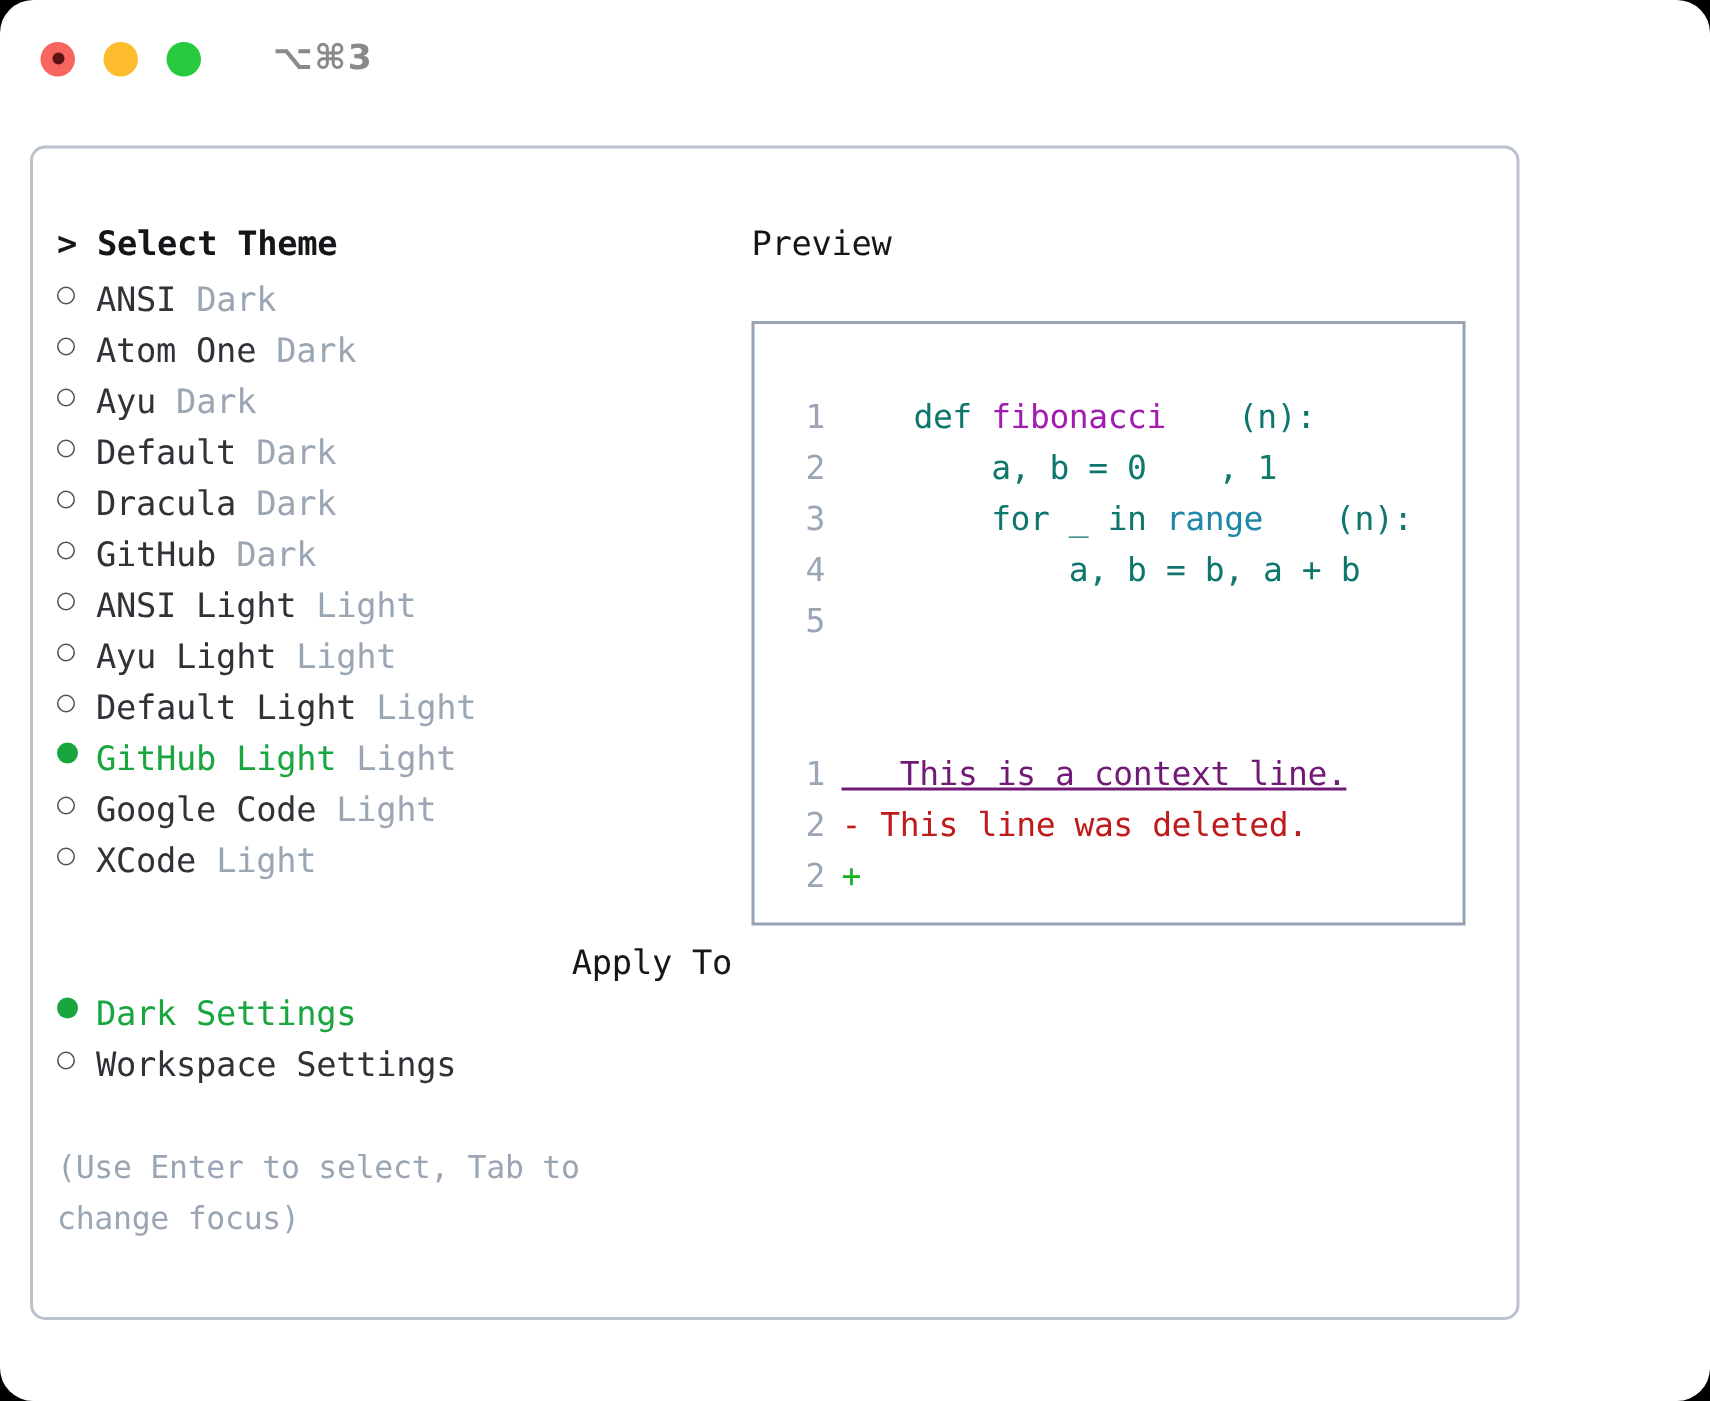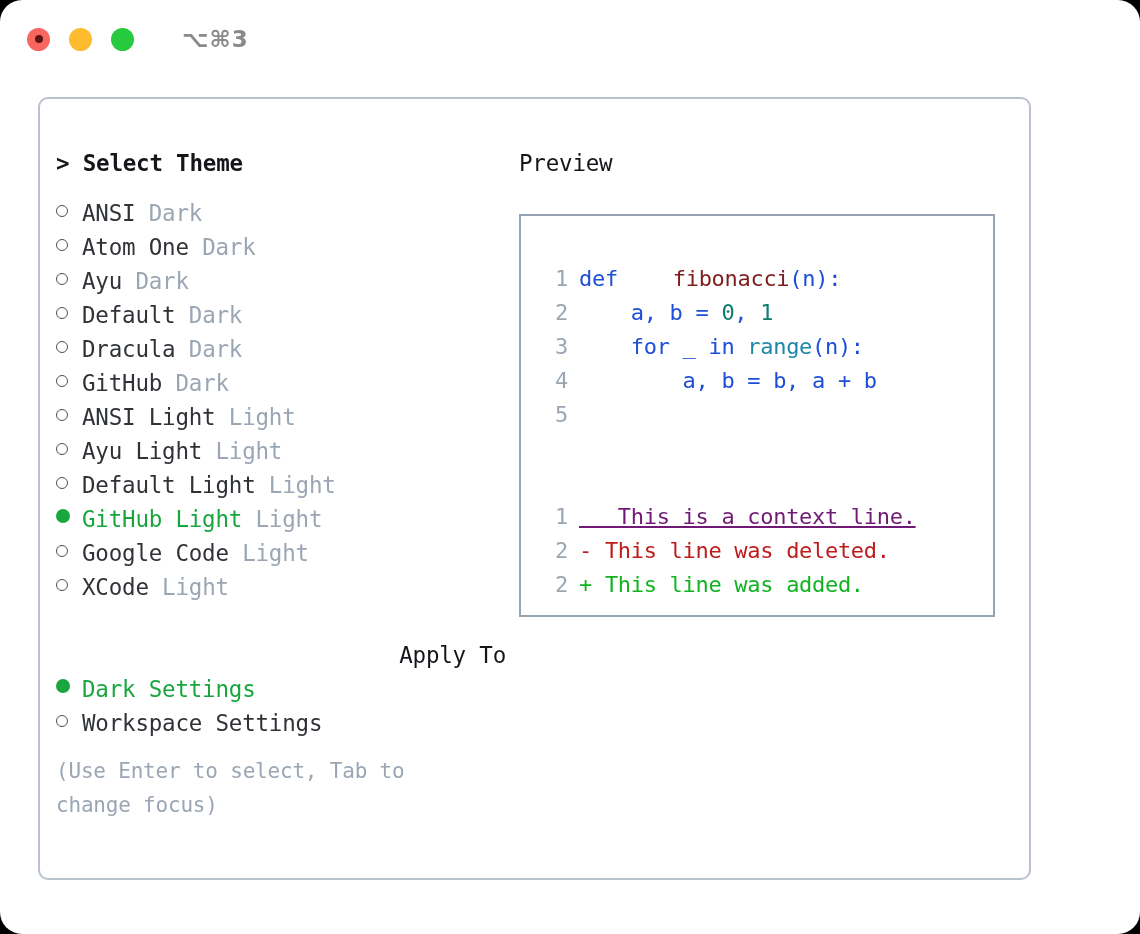--- a/index.html
+++ b/index.html
@@ -63,21 +63,21 @@
     font-size: 23px;
     font-weight: 700;
     color: #8a8a8a;
     letter-spacing: 1px;
     font-family: "DejaVu Sans", "Liberation Sans", sans-serif;
   }
 
   
   .panel {
     position: absolute;
-    left: 38px;
+    left: 20px;
     top: 97px;
     width: 993px;
     height: 783px;
     border: 2px solid #b9c2cd;
     border-radius: 10px;
     background: #ffffff;
   }
 
   .columns {
     position: absolute;
@@ -96,21 +96,21 @@
 
   .section-title {
     font-size: 22.5px;
     font-weight: 700;
     color: #14161a;
     line-height: 34px;
     white-space: pre;
     letter-spacing: -0.2px;
   }
 
-  .theme-list { margin-top: 16px; }
+  .theme-list { margin-top: 3px; }
 
   .row {
     display: flex;
     align-items: baseline;
     height: 34px;
     line-height: 34px;
     font-size: 22.5px;
     white-space: pre;
     letter-spacing: -0.2px;
   }
@@ -152,21 +152,21 @@
     font-size: 22.5px;
     color: #14161a;
     line-height: 34px;
     padding-left: 26px;
     white-space: pre;
     letter-spacing: -0.2px;
     text-align: right;
   }
 
   .hint {
-    margin-top: 14px;
+    margin-top: 34px;
     font-size: 21px;
     line-height: 34px;
     color: #9aa6b4;
     width: 405px;
     letter-spacing: -0.2px;
   }
 
   
   .right-col {
     position: absolute;
@@ -204,24 +204,24 @@
   .gutter {
     width: 28px;
     flex: 0 0 28px;
     color: #9aa6b4;
     text-align: right;
     margin-right: 11px;
   }
 
   .code-text { color: #24292e; }
 
-  .tok-fn   { color: #7f1d1d; margin-left: 42px; }
+  .tok-fn   { color: #a21caf; }
   .tok-call { color: #1f87a8; }
   .tok-num  { color: #0e7c6b; }
-  .tok-plain{ color: #1d4ed8; }
+  .tok-plain{ color: #0f766e; margin-left: 48px; }
 
   .spacer-line { height: 34px; }
 
   .diff-ctx { color: #701a75; text-decoration: underline; }
   .diff-del { color: #bf1b1b; }
   .diff-add { color: #12b321; }
 </style>
 </head>
 <body>
 
@@ -392,21 +392,20 @@
 
           <div class="code-line">
             <span class="gutter">2</span>
             <span class="diff-del">-</span>
             <span class="diff-del"> This line was deleted.</span>
           </div>
 
           <div class="code-line">
             <span class="gutter">2</span>
             <span class="diff-add">+</span>
-            <span class="diff-add"> This line was added.</span>
           </div>
 
         </div>
       </div>
 
     </div>
   </div>
 </div>
 
 </body></html>

